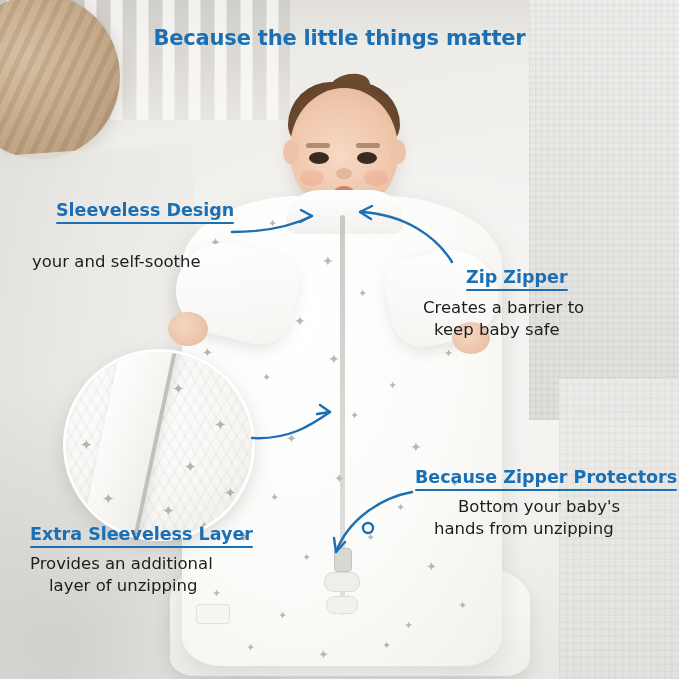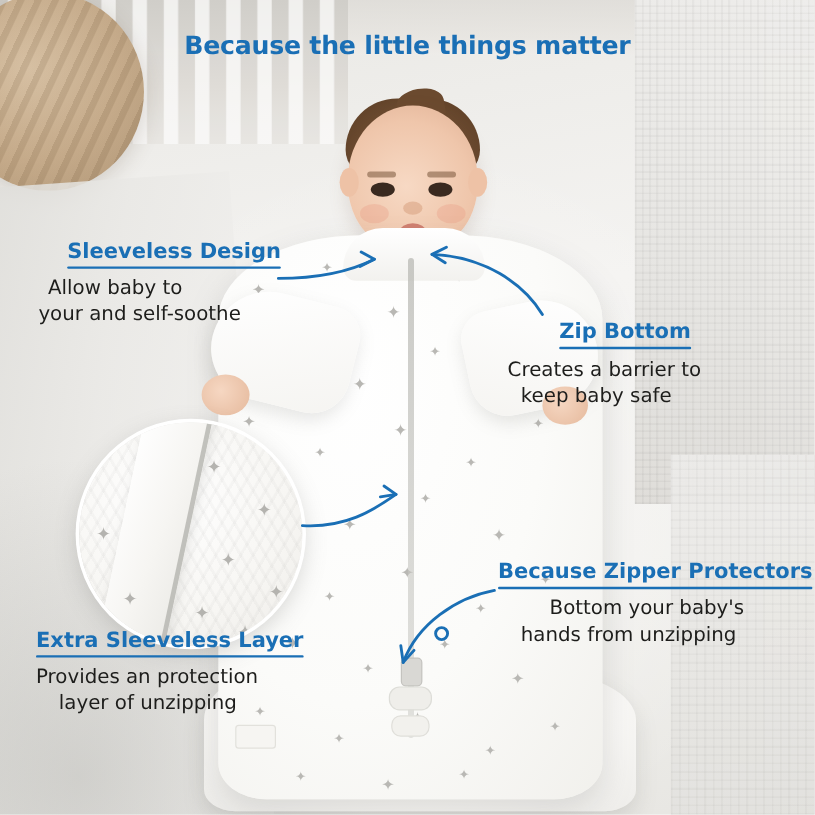--- a/index.html
+++ b/index.html
@@ -406,28 +406,27 @@
 
       <path d="M412,492 C380,498 348,520 336,552"></path>
       <path d="M336,552 L334,538 M336,552 L345,542"></path>
     </g>
     <circle cx="368" cy="528" r="5" fill="none" stroke="#1a6fb5" stroke-width="2.4"></circle>
   </svg>
 
   <div class="headline">Because the little things matter</div>
 
   <div class="label underline" style="left:56px; top:200px;">Sleeveless Design</div>
-  <div class="desc" style="left:40px; top:230px;">Allow baby to</div>
   <div class="desc" style="left:32px; top:252px;">your and self-soothe</div>
 
-  <div class="label underline" style="left:466px; top:267px;">Zip Bottom</div>
+  <div class="label underline" style="left:466px; top:267px;">Zip Zipper</div>
   <div class="desc" style="left:423px; top:298px;">Creates a barrier to</div>
   <div class="desc" style="left:434px; top:320px;">keep baby safe</div>
 
   <div class="label underline" style="left:415px; top:467px;">Because Zipper Protectors</div>
   <div class="desc" style="left:458px; top:497px;">Bottom your baby's</div>
   <div class="desc" style="left:434px; top:519px;">hands from unzipping</div>
 
   <div class="label underline" style="left:30px; top:524px;">Extra Sleeveless Layer</div>
-  <div class="desc" style="left:30px; top:554px;">Provides an protection</div>
+  <div class="desc" style="left:30px; top:554px;">Provides an additional</div>
   <div class="desc" style="left:49px; top:576px;">layer of unzipping</div>
 
 </div>
 
 </body></html>

